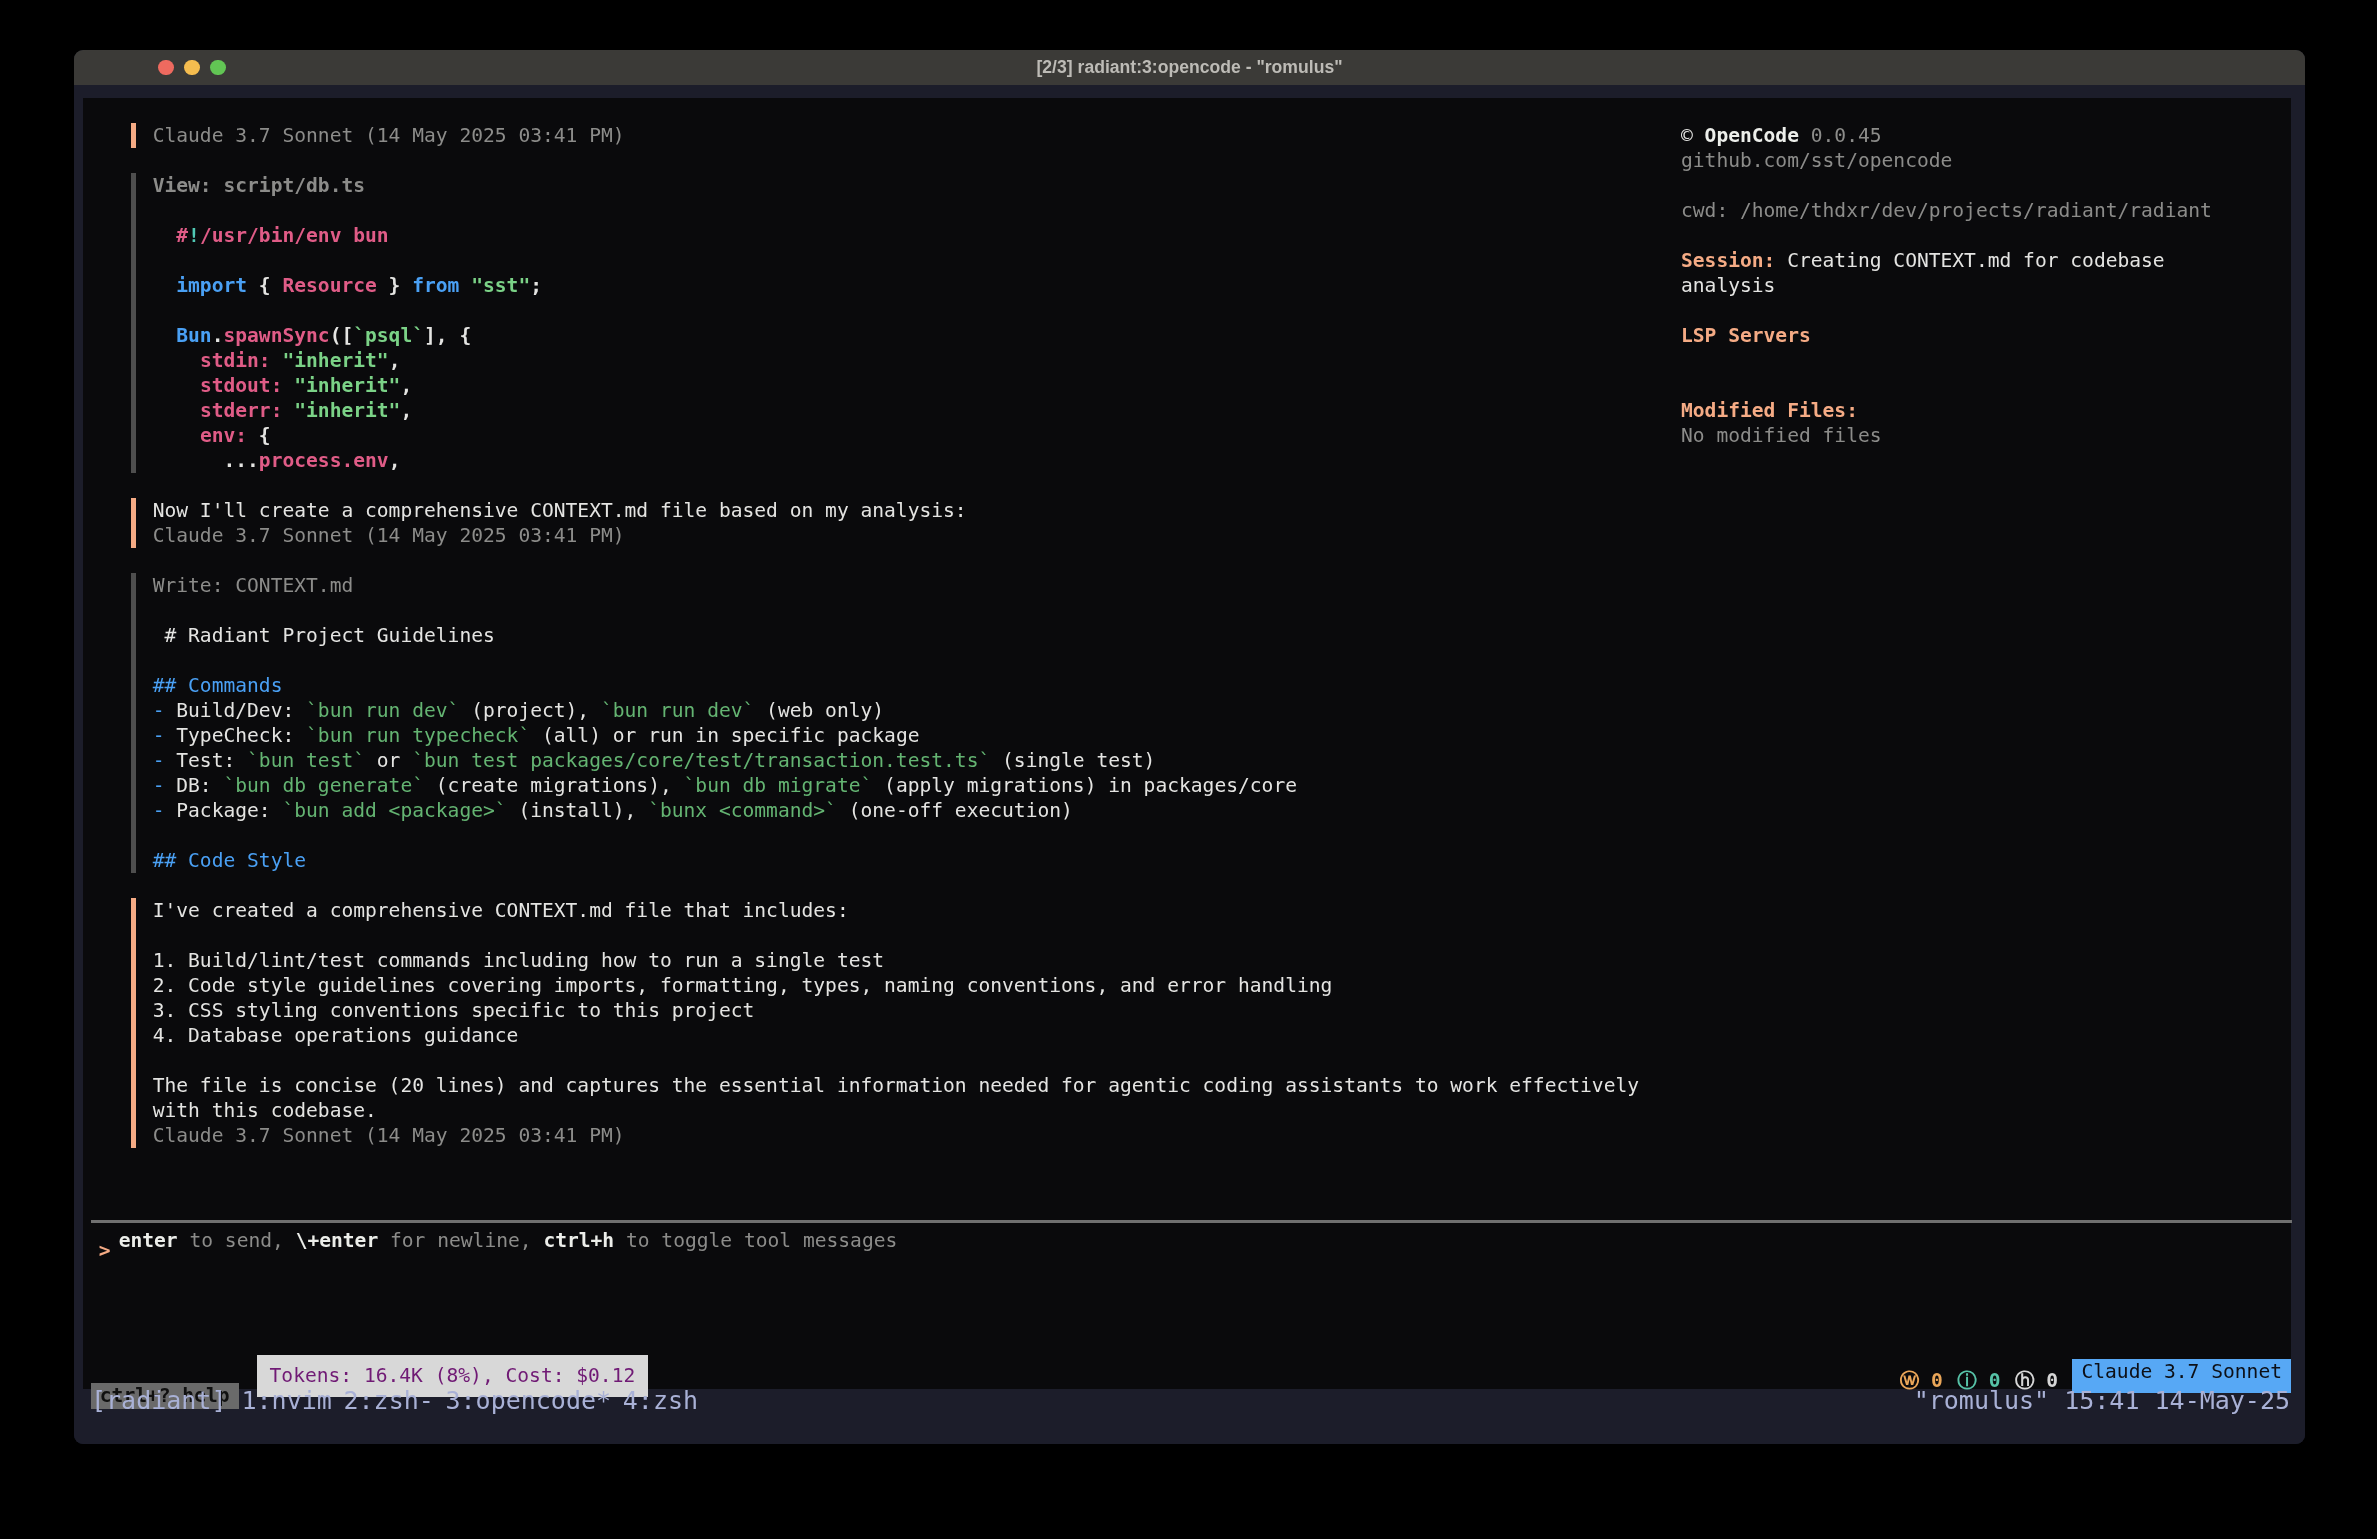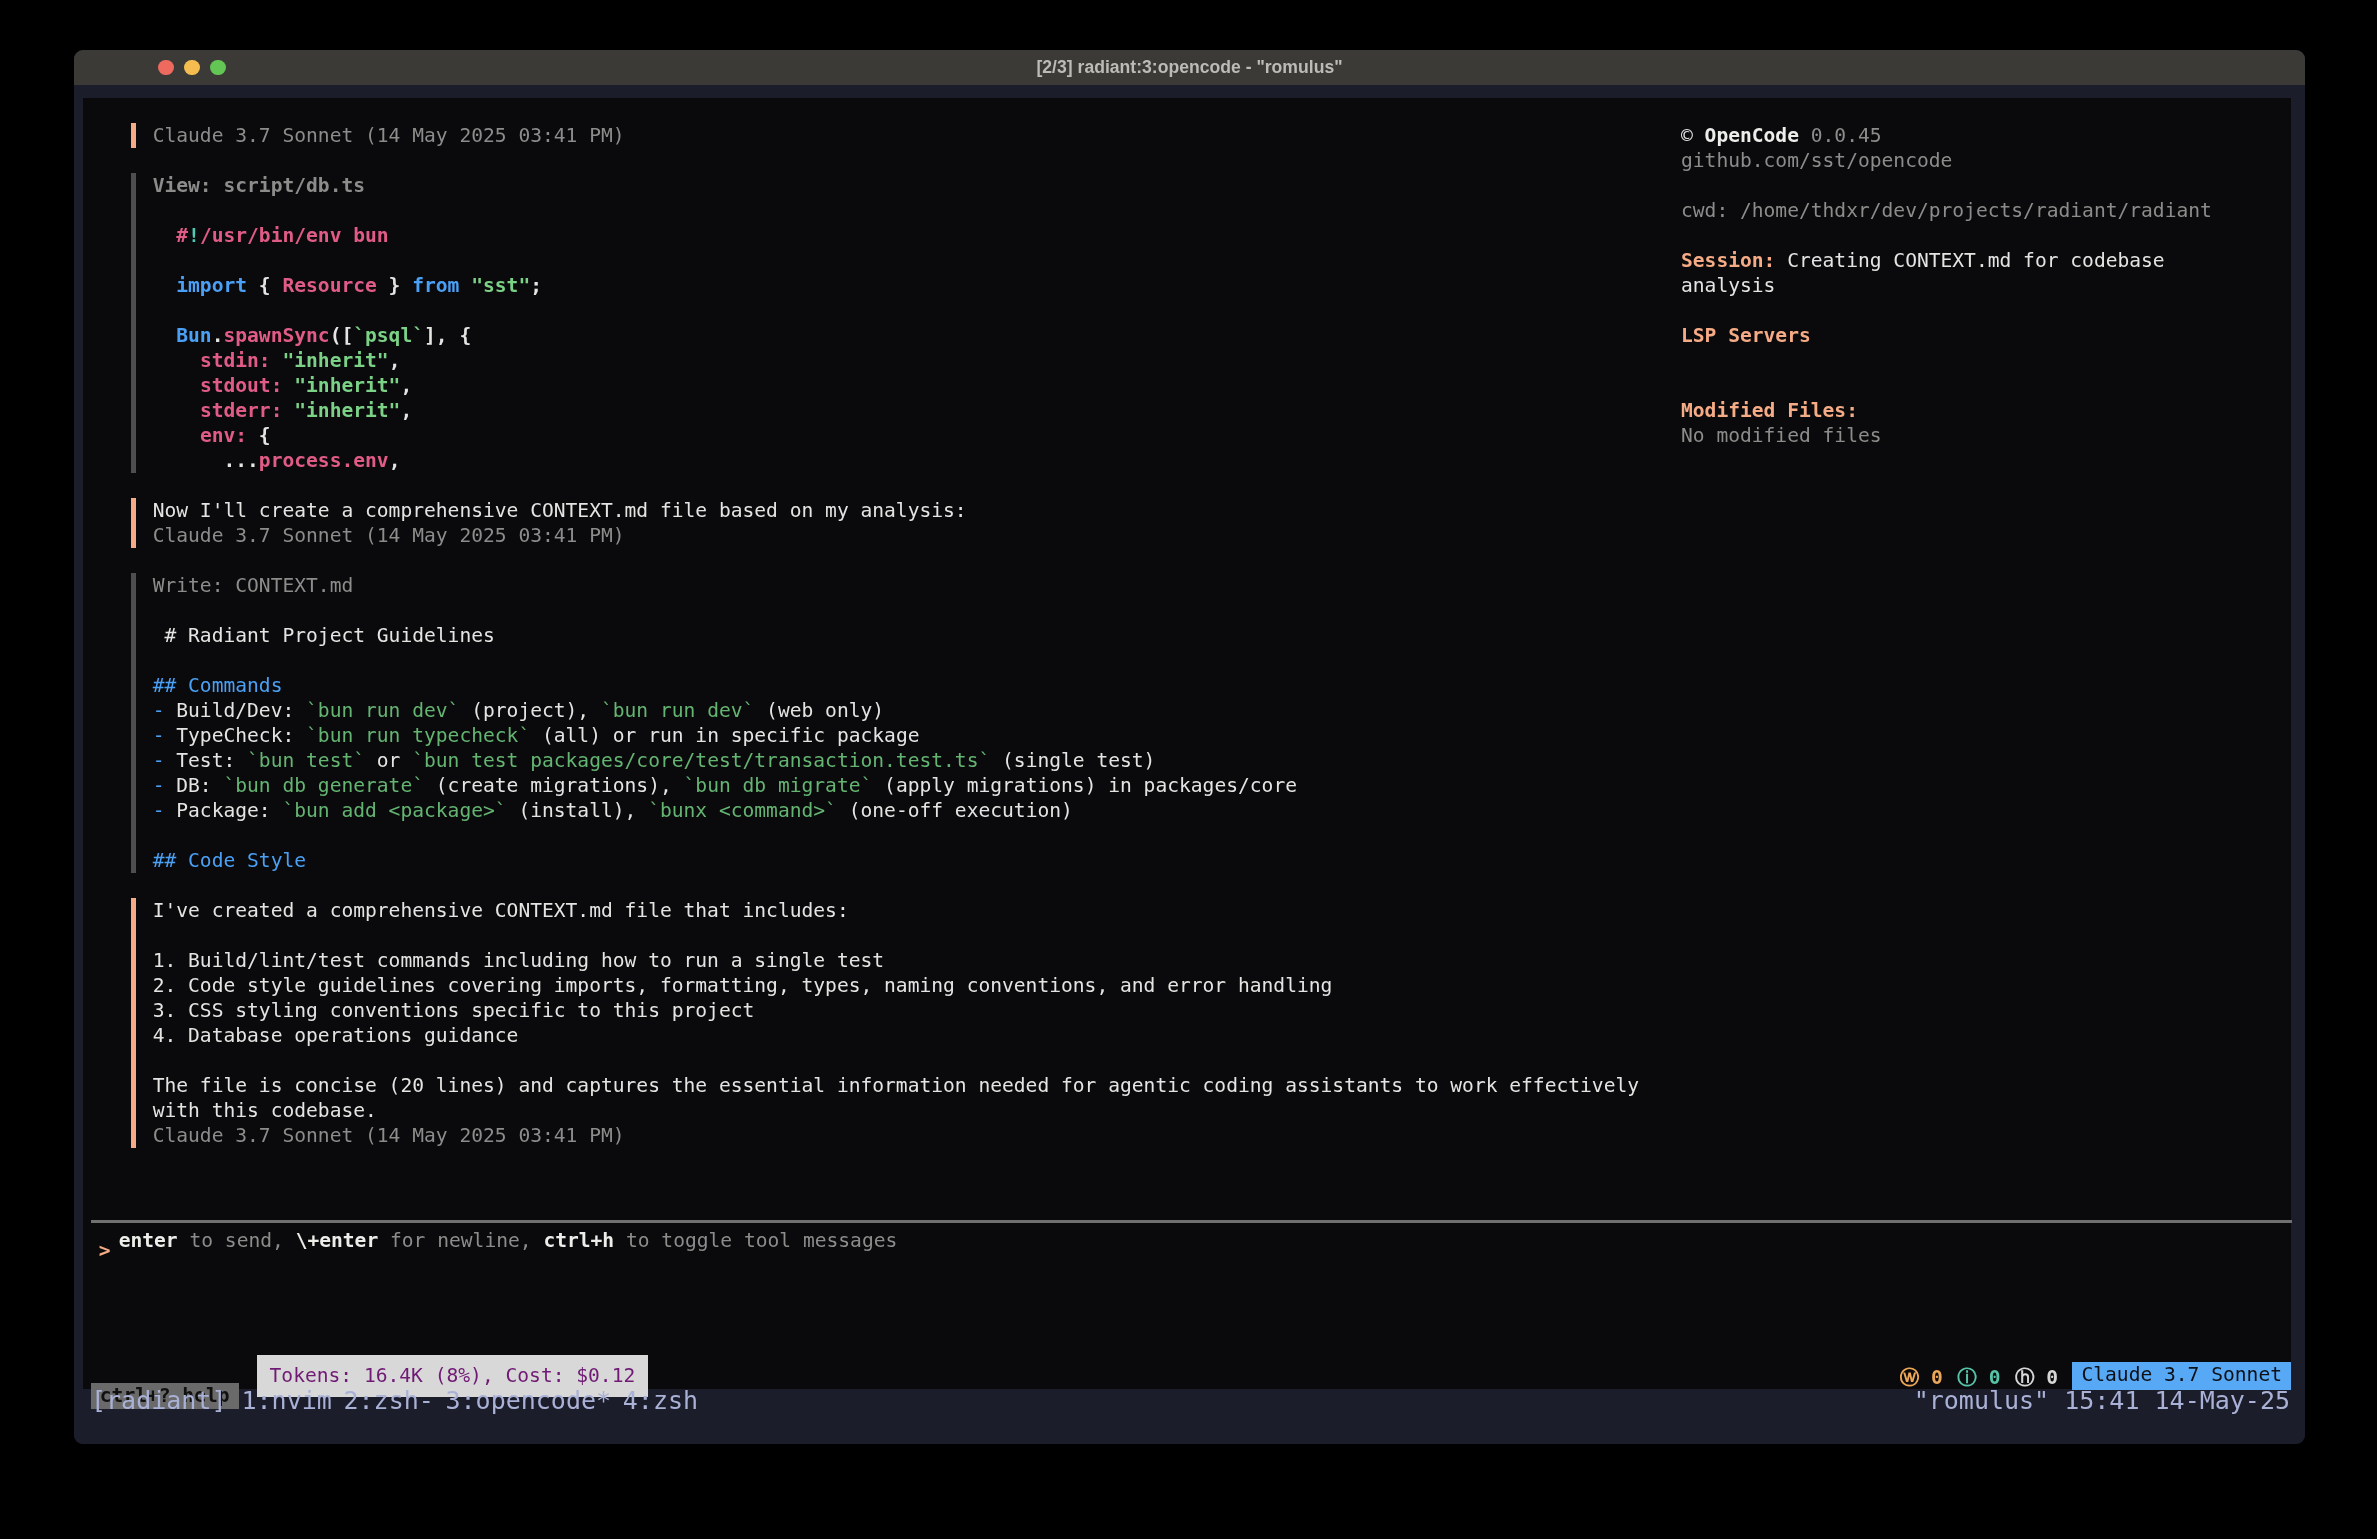--- a/index.html
+++ b/index.html
@@ -35,21 +35,21 @@
   #separator{position:absolute;left:7.8px;top:1122px;width:2201px;height:2.6px;background:#707070;}
   #inputarea{position:absolute;left:0;top:1124px;width:2208px;height:141px;}
   #prompt{position:absolute;left:15.7px;top:15.7px;color:#f5ab85;font-weight:bold;}
   
   #statusbar{position:absolute;left:0;top:1265px;width:2208px;height:26px;display:flex;align-items:center;}
   .chip{height:26px;line-height:26px;display:inline-block;white-space:pre;}
   #help-chip{margin-left:7.8px;background:#6a6a6a;color:#101010;font-weight:bold;padding:0 9px;margin-top:40px;}
   #tokens-chip{margin-left:18px;background:#d8d8d8;color:#701a75;padding:8px 13px;}
   #status-right{margin-left:auto;display:flex;align-items:flex-end;}
   .diag{font-weight:bold;margin-right:14.4px;white-space:pre;}
-  #model-chip{background:#57a8f5;color:#0d1017;padding:0 9px;height:28px;line-height:26px;white-space:pre;}
+  #model-chip{background:#57a8f5;color:#0d1017;padding:0 9px;height:34px;line-height:26px;white-space:pre;}
   
   #tmuxbar{position:absolute;left:0;top:1303px;width:2231px;height:25px;line-height:25px;
            color:#a9b1d6;font-size:25px;white-space:pre;}
   #tmux-left{position:absolute;left:17px;top:0;}
   #tmux-right{position:absolute;right:15px;top:0;}
   .tmux-win{margin-right:11.7px;}
 </style>
 </head>
 <body>
 

